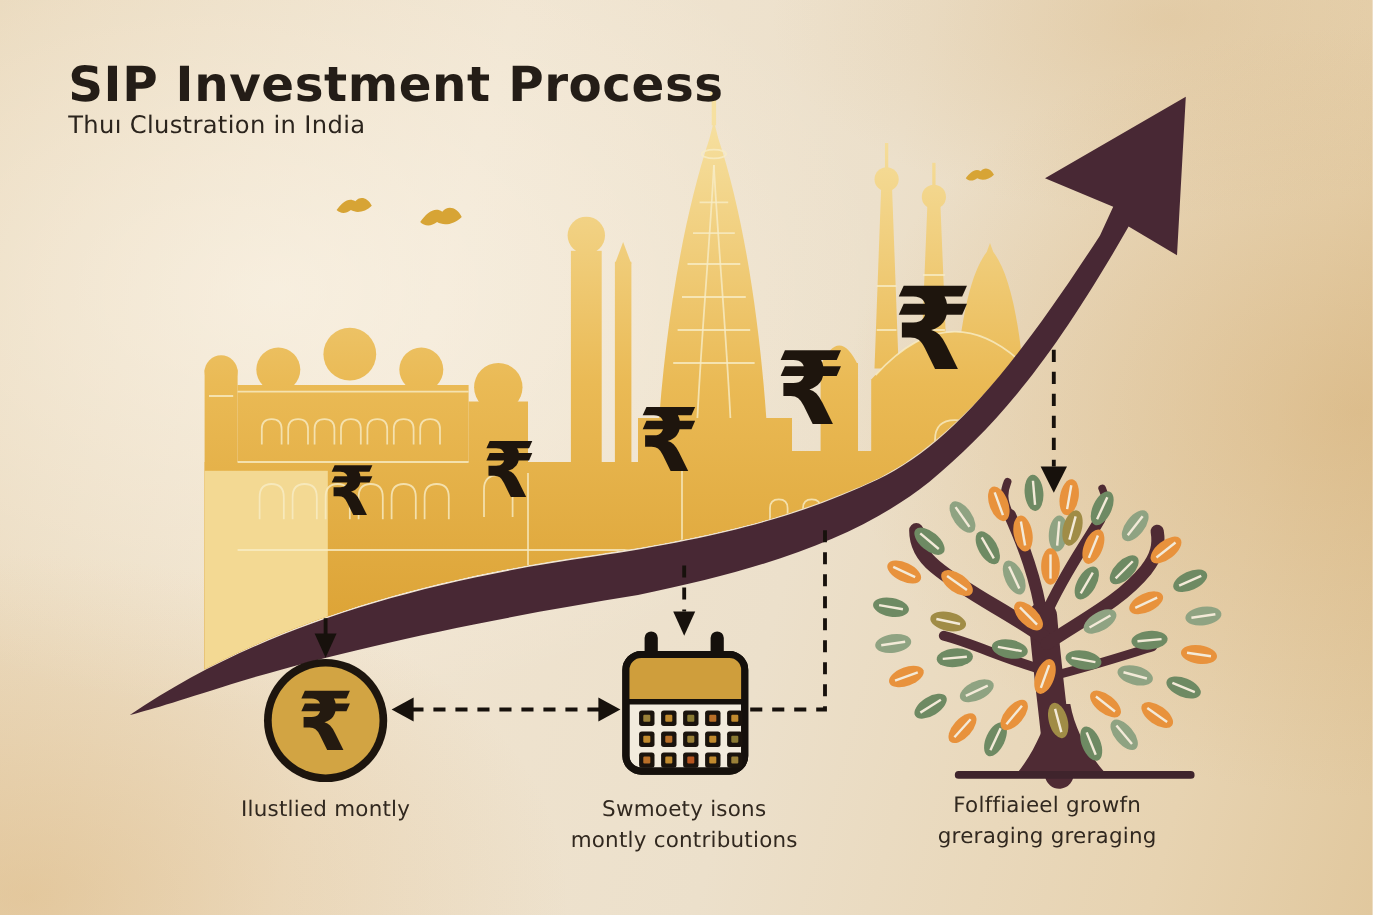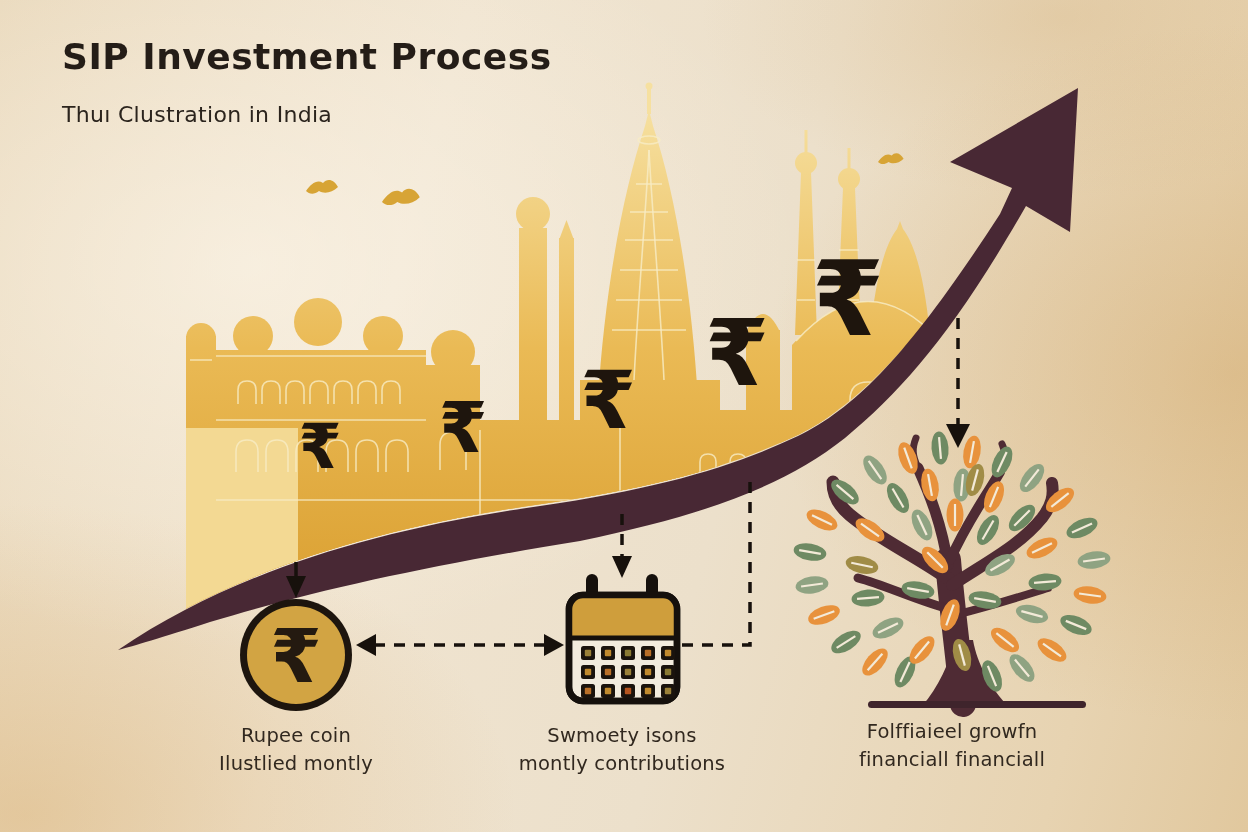--- a/index.html
+++ b/index.html
@@ -11,22 +11,22 @@
     position:absolute;inset:0;width:1248px;height:832px;
     background:
       radial-gradient(900px 620px at 20% 32%, rgba(255,250,240,.55), rgba(255,250,240,0) 62%),
       radial-gradient(720px 540px at 99% 45%, rgba(206,160,92,.38), rgba(206,160,92,0) 65%),
       radial-gradient(820px 520px at 2% 98%, rgba(214,168,100,.42), rgba(214,168,100,0) 60%),
       radial-gradient(600px 300px at 85% 2%, rgba(210,170,110,.30), rgba(210,170,110,0) 60%),
       linear-gradient(105deg,#e9d8bb,#f0e4d0 32%,#ece0cb 58%,#e7d3b1 86%,#e1c89e);
   }
   svg.art{position:absolute;inset:0;}
   .title{
-    position:absolute;left:62px;top:36px;
-    font-size:36px;font-weight:700;letter-spacing:.5px;color:#241d17;
+    position:absolute;left:62px;top:52px;
+    font-size:44px;font-weight:700;letter-spacing:.5px;color:#241d17;
   }
   .subtitle{
     position:absolute;left:62px;top:102px;
     font-size:22px;font-weight:400;letter-spacing:.3px;color:#2b241d;
   }
   .caption{
     position:absolute;width:320px;text-align:center;
     font-size:19.5px;line-height:1.42;color:#31281f;letter-spacing:.2px;
   }
   .caption span{display:block;}
@@ -260,25 +260,24 @@
       <use href="#leaf" transform="translate(950 615) rotate(-160)" color="#E8923C"></use>
       <use href="#leaf" transform="translate(975 480) rotate(15)" color="#A08C46"></use>
     </g>
   </g>
 </svg>
 
 <div class="title">SIP Investment Process</div>
 <div class="subtitle">Thuı Clustration in India</div>
 
 <div class="caption cap-coin">
-  <span>Rupee coin</span>
   <span>Ilustlied montly</span>
 </div>
 <div class="caption cap-cal">
   <span>Swmoety isons</span>
   <span>montly contributions</span>
 </div>
 <div class="caption cap-tree">
   <span>Folffiaieel growfn</span>
-  <span>financiall financiall</span>
+  <span>greraging greraging</span>
 </div>
 
 </div>
 
 </body></html>

